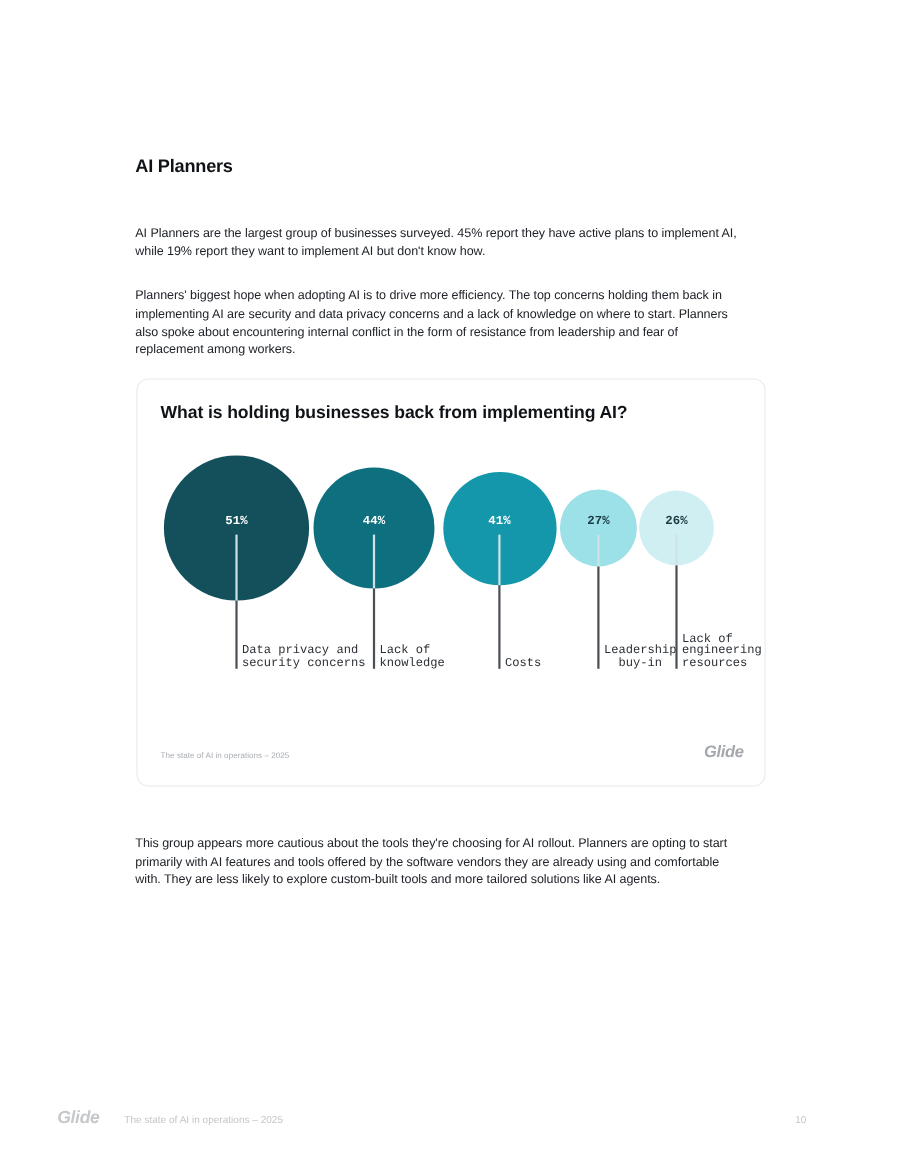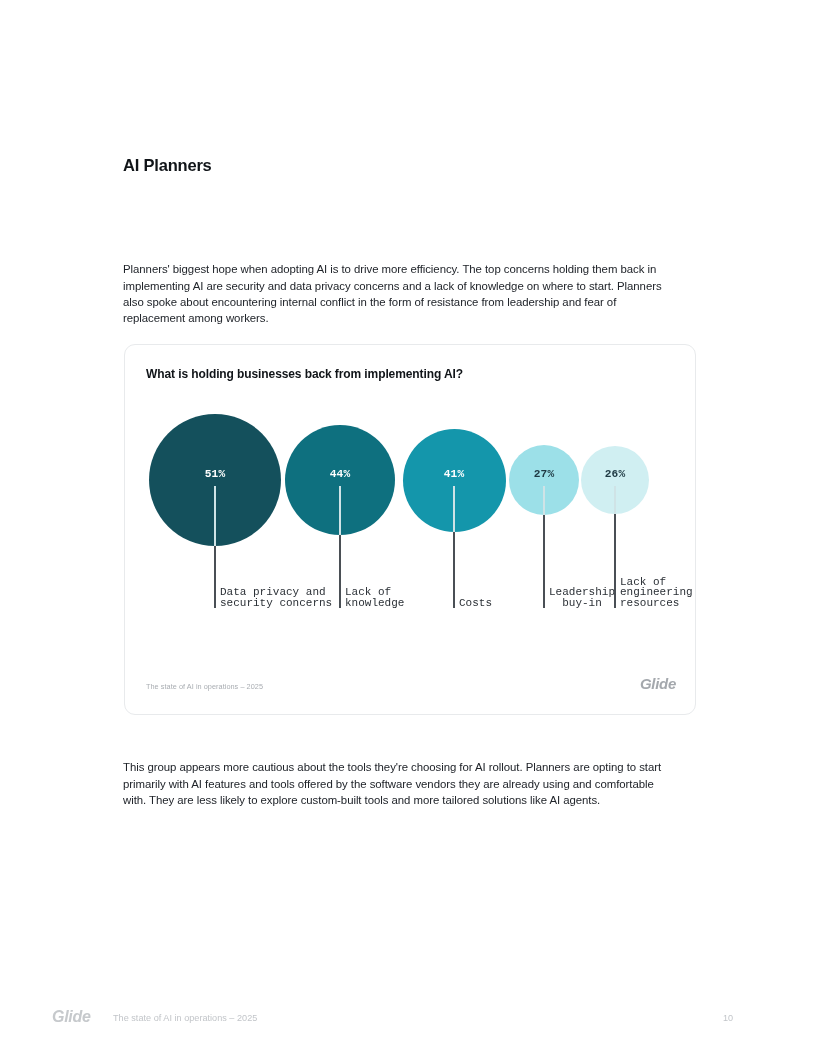--- a/index.html
+++ b/index.html
@@ -21,21 +21,21 @@
     position: absolute;
     left: 0; top: 0;
     width: 816px;
     height: 1056px;
   }
 
   
   .section-title {
     position: absolute;
     left: 123px;
-    top: 145px;
+    top: 131px;
     font-size: 16.5px;
     font-weight: bold;
     letter-spacing: -0.2px;
     color: #101418;
   }
 
   
   .para {
     position: absolute;
     font-size: 11.4px;
@@ -56,21 +56,21 @@
     height: 371px;
     background: #ffffff;
     border: 1px solid #e8eaec;
     border-radius: 11px;
     box-sizing: border-box;
   }
   .chart-title {
     position: absolute;
     left: 21px;
     top: 22px;
-    font-size: 12px;
+    font-size: 16px;
     font-weight: bold;
     color: #101418;
     letter-spacing: -0.1px;
   }
 
   .plot {
     position: absolute;
     left: 0;
     top: 0;
     width: 572px;
@@ -177,20 +177,21 @@
     color: #c2c5c9;
   }
 </style>
 </head>
 <body>
 
 <div class="page">
 
   <h1 class="section-title">AI Planners</h1>
 
+  <p class="para para-1">AI Planners are the largest group of businesses surveyed. 45% report they have active plans to implement AI, while 19% report they want to implement AI but don't know how.</p>
   <p class="para para-2">Planners' biggest hope when adopting AI is to drive more efficiency. The top concerns holding them back in implementing AI are security and data privacy concerns and a lack of knowledge on where to start. Planners also spoke about encountering internal conflict in the form of resistance from leadership and fear of replacement among workers.</p>
 
   <div class="chart-card">
     <div class="chart-title">What is holding businesses back from implementing AI?</div>
 
     <div class="plot" id="plot">
         <div class="bubble" style="width: 132px; height: 132px; left: 24px; top: 69px; background: rgb(20, 80, 92);"></div>
         <div class="bubble-value" style="left: 90px; top: 129px; color: rgb(255, 255, 255);">51%</div>
         <div class="leader-inner" style="left: 89.4px; top: 141px; height: 60px;"></div>
         <div class="leader-outer" style="left: 89.4px; top: 201px; height: 62px;"></div>

